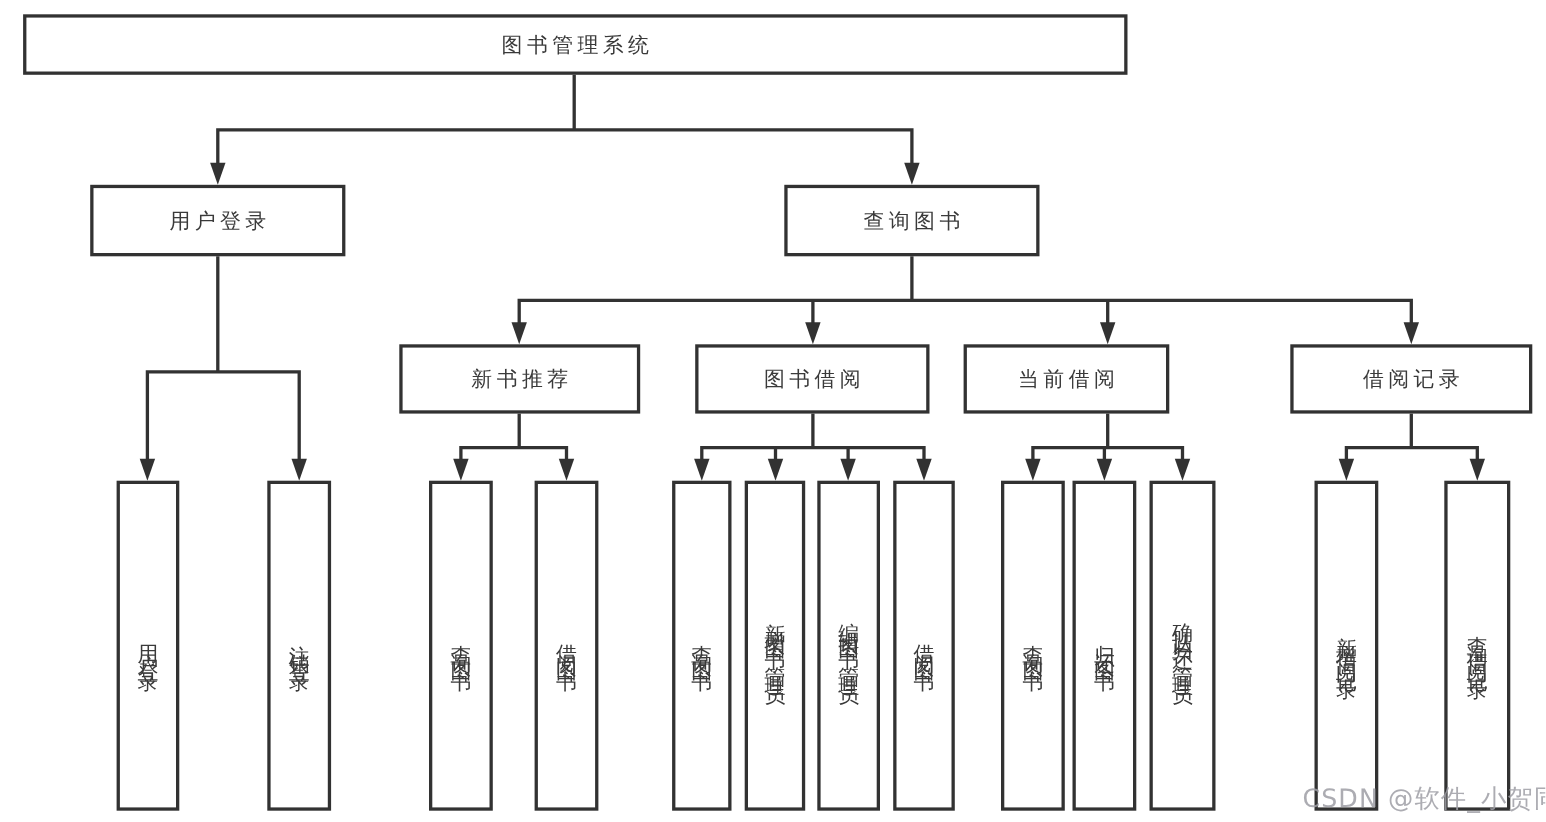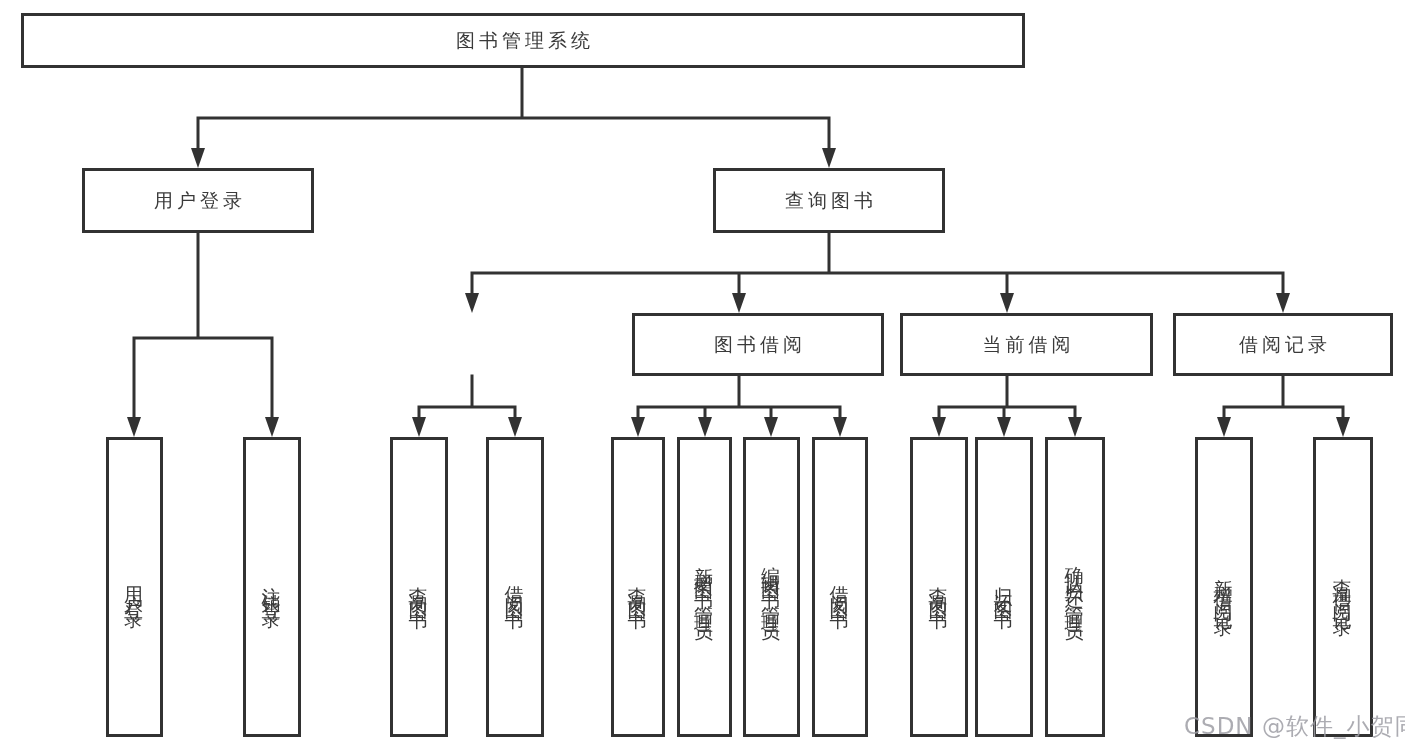--- a/index.html
+++ b/index.html
@@ -94,22 +94,23 @@
       <polygon points="1217,417 1231,417 1224,437"></polygon>
       <polygon points="1336,417 1350,417 1343,437"></polygon>
     </g>
   </svg>
 
   <div class="node root-node">图书管理系统</div>
 
   <div class="node l2-node" style="left:82px">用户登录</div>
   <div class="node l2-node" style="left:713px">查询图书</div>
 
-  <div class="node l3-node" style="left:632px;width:252px">图书借阅</div>
-  <div class="node l3-node" style="left:900px;width:253px">当前借阅</div>
+  <div class="node l3-node" style="left:363px;width:219px">新书推荐</div>
+  <div class="node l3-node" style="left:632px;width:213px">图书借阅</div>
+  <div class="node l3-node" style="left:876px;width:187px">当前借阅</div>
   <div class="node l3-node" style="left:1173px;width:220px">借阅记录</div>
 
   <div class="node leaf-node" style="left:106px;width:57px">
     <span class="vtext">用户登录</span>
   </div>
   <div class="node leaf-node" style="left:243px;width:58px">
     <span class="vtext">注销登录</span>
   </div>
 
   <div class="node leaf-node" style="left:390px;width:58px">

